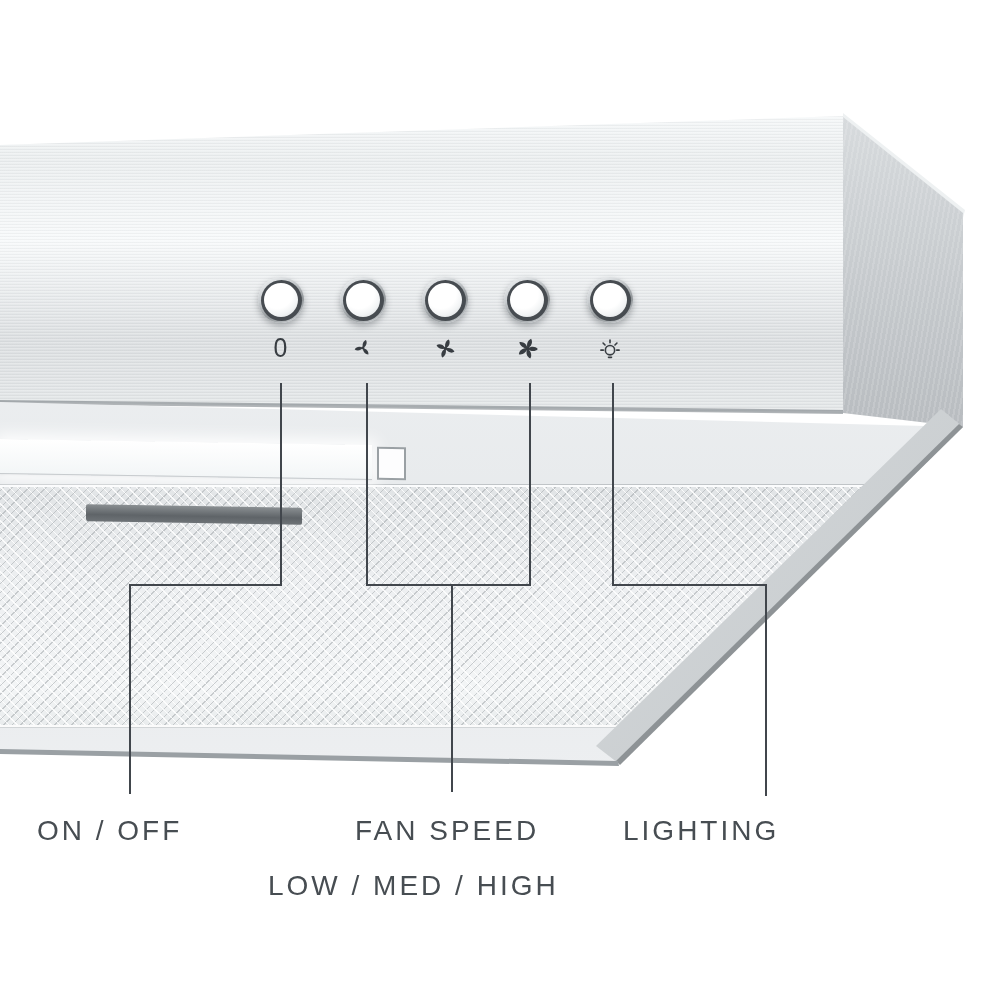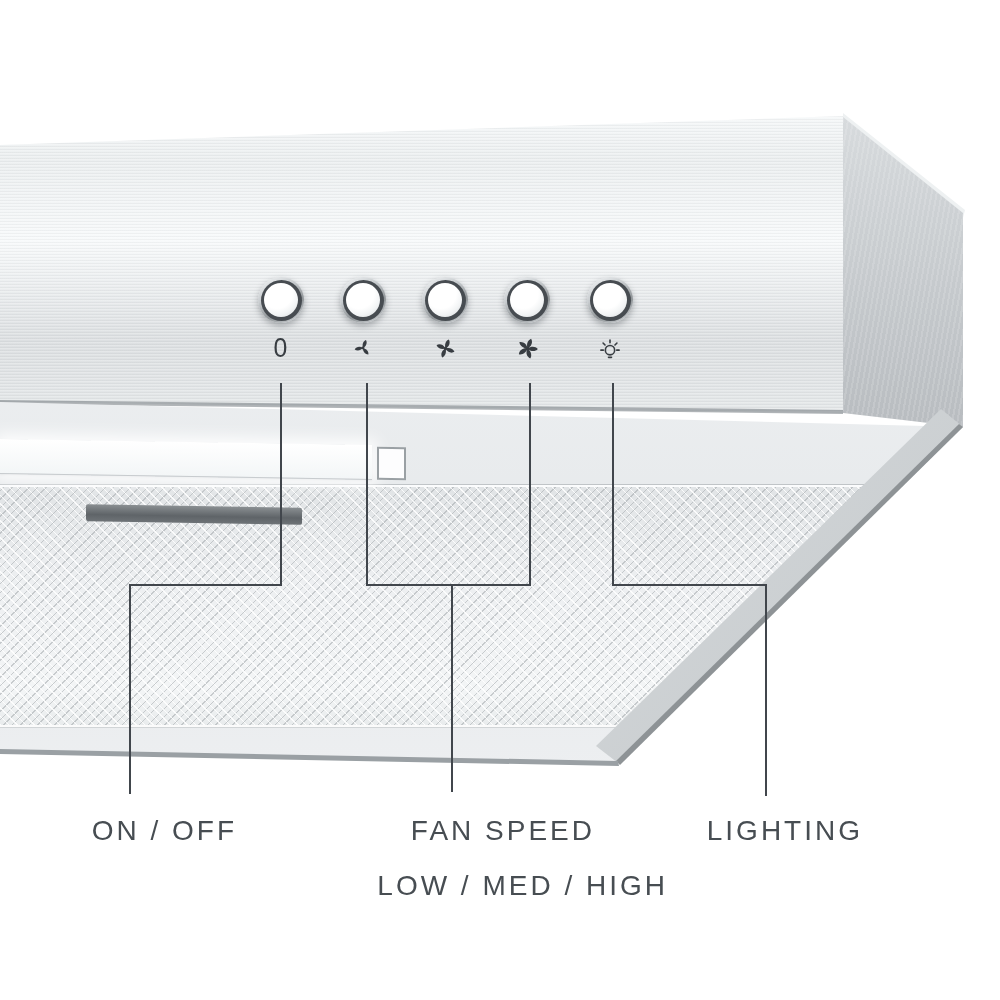--- a/index.html
+++ b/index.html
@@ -96,21 +96,21 @@
     display:flex; align-items:center; justify-content:center;
     color: var(--c-icon_ink, #383d42);
   }
   .icon svg { display:block; }
   .zero-glyph { font-size:27px; line-height:1; transform:scaleX(.92); font-weight:400; }
   
   .ln { position:absolute; background: var(--c-annotation_line, #41464c); }
   .ln.v { width:2px; }
   .ln.h { height:2px; }
   .label {
-    position:absolute; text-align:right;
+    position:absolute; text-align:left;
     color: var(--c-label_text, #474d52);
     font-size:28px; letter-spacing:3px; font-weight:500; white-space:nowrap;
   }
 </style>
 </head>
 <body>
 
 <div class="stage">
 
   <div class="hood-front"></div>

